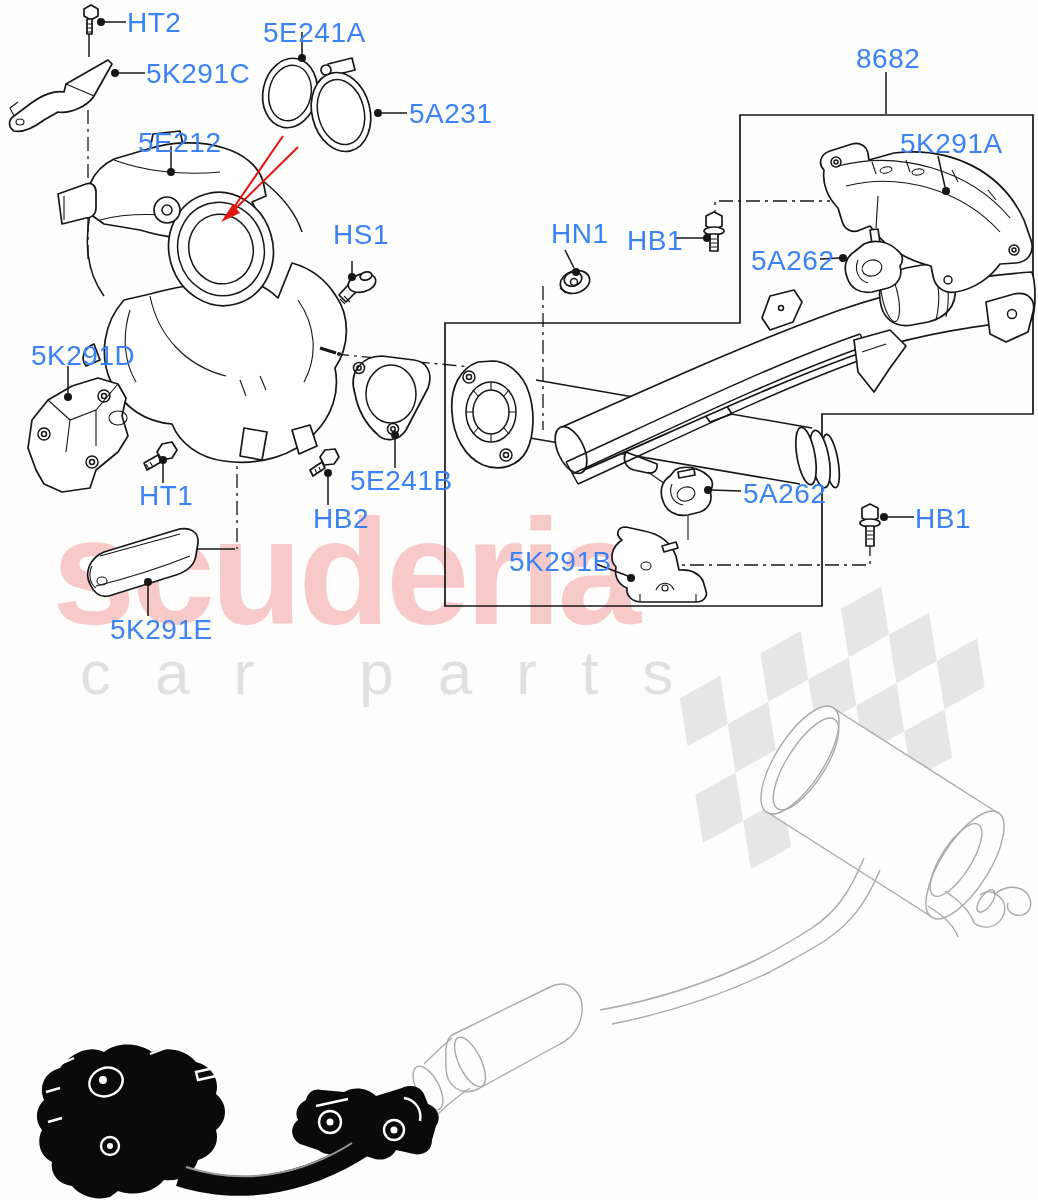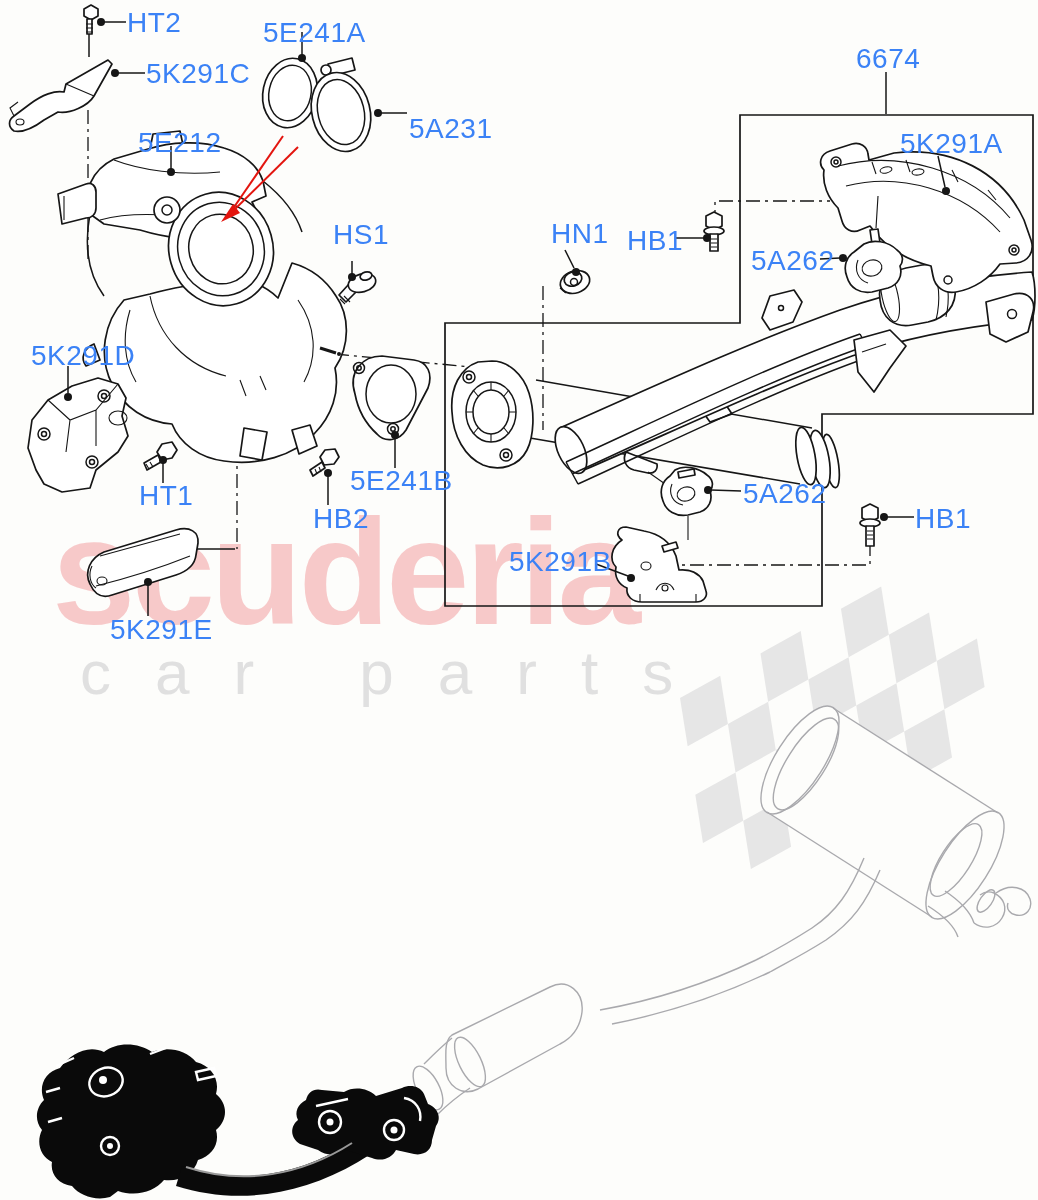--- a/index.html
+++ b/index.html
@@ -372,26 +372,26 @@
     <line x1="887" y1="517" x2="914" y2="517" class="ln"></line>
         <circle cx="884" cy="517" r="4" class="dot"></circle>
     <line x1="596" y1="564" x2="628" y2="576" class="ln"></line>
         <circle cx="631" cy="578" r="4" class="dot"></circle>
   </g>
 </svg>
 
   <div class="plabel" style="left:127px;top:8px">HT2</div>
   <div class="plabel" style="left:146px;top:59px">5K291C</div>
   <div class="plabel" style="left:263px;top:18px">5E241A</div>
-  <div class="plabel" style="left:409px;top:114px">5A231</div>
+  <div class="plabel" style="left:409px;top:99px">5A231</div>
   <div class="plabel" style="left:138px;top:128px">5E212</div>
   <div class="plabel" style="left:333px;top:220px">HS1</div>
   <div class="plabel" style="left:551px;top:219px">HN1</div>
   <div class="plabel" style="left:627px;top:226px">HB1</div>
-  <div class="plabel" style="left:856px;top:44px">6674</div>
+  <div class="plabel" style="left:856px;top:44px">8682</div>
   <div class="plabel" style="left:900px;top:129px">5K291A</div>
   <div class="plabel" style="left:751px;top:246px">5A262</div>
   <div class="plabel" style="left:31px;top:341px">5K291D</div>
   <div class="plabel" style="left:139px;top:481px">HT1</div>
   <div class="plabel" style="left:313px;top:504px">HB2</div>
   <div class="plabel" style="left:350px;top:466px">5E241B</div>
   <div class="plabel" style="left:110px;top:615px">5K291E</div>
   <div class="plabel" style="left:743px;top:479px">5A262</div>
   <div class="plabel" style="left:915px;top:504px">HB1</div>
   <div class="plabel" style="left:509px;top:547px">5K291B</div>

